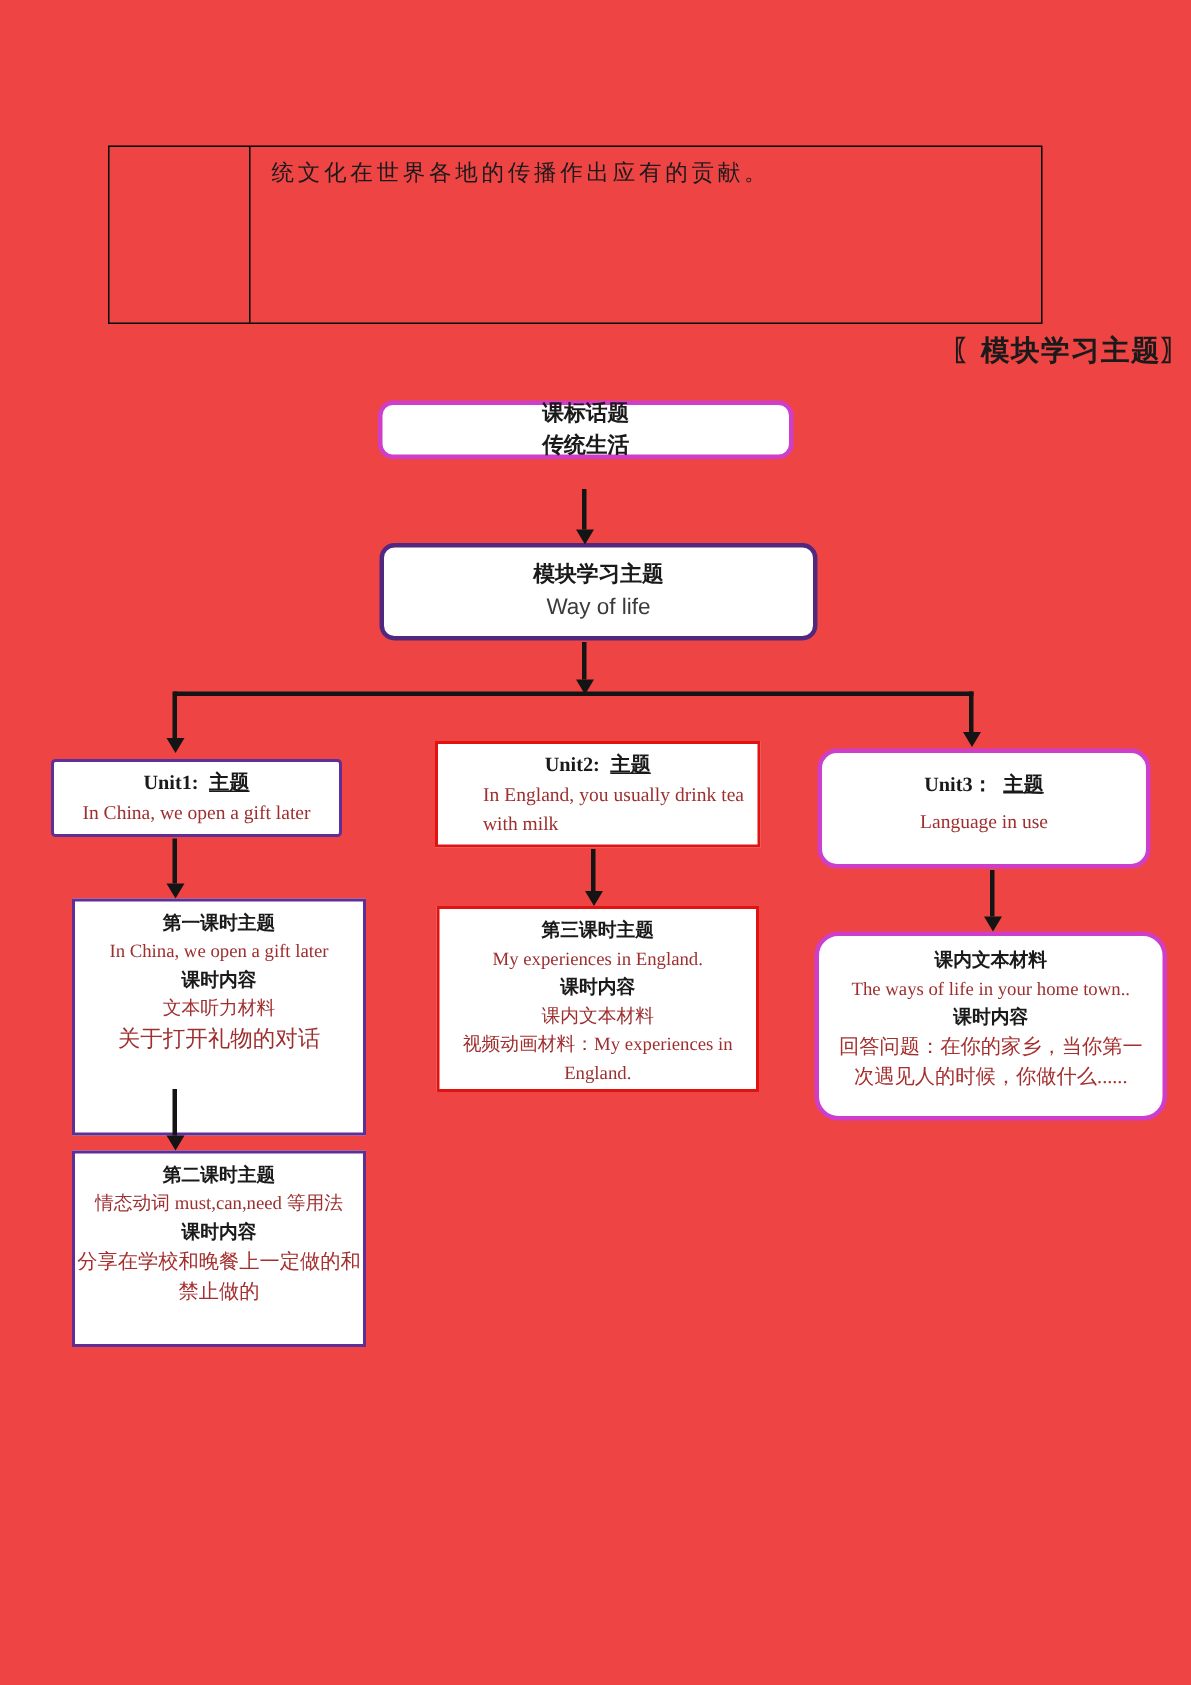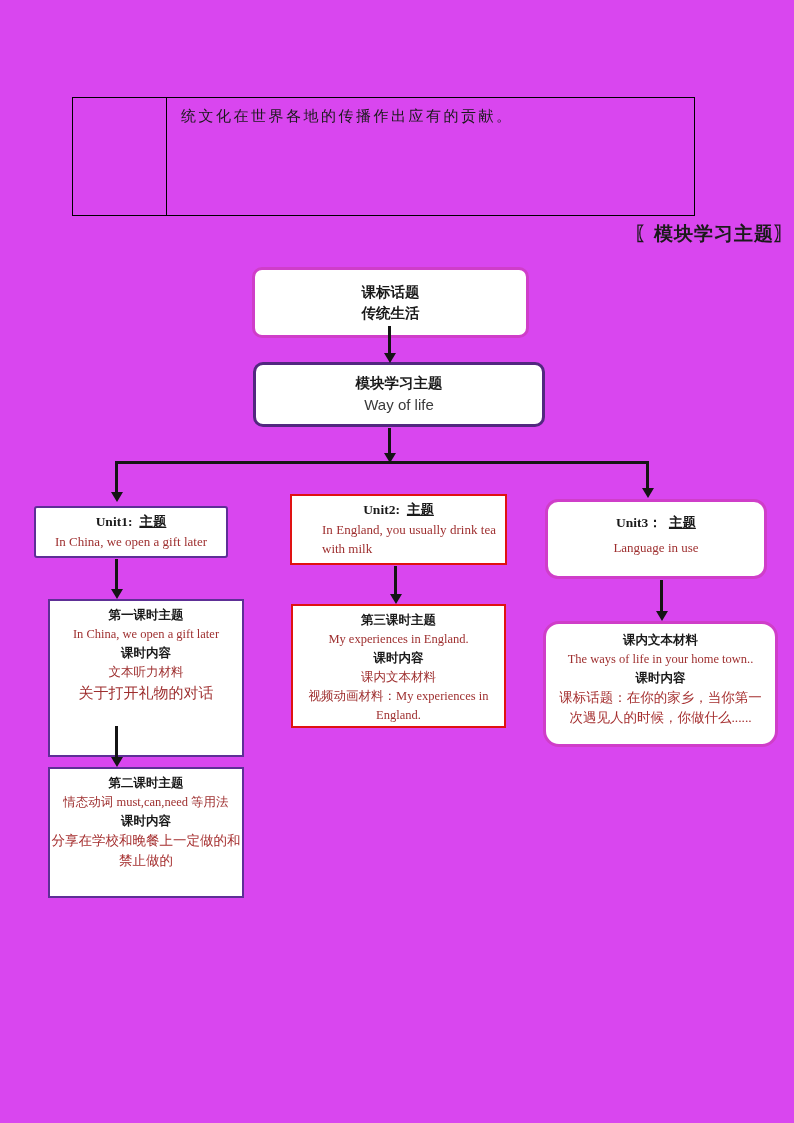--- a/index.html
+++ b/index.html
@@ -1,19 +1,19 @@
 <!DOCTYPE html>
 <html><head>
 <meta charset="utf-8">
 <style>
   * { margin:0; padding:0; box-sizing:border-box; }
   html,body { background:#ffffff; }
   #page {
     position:relative; width:794px; height:1123px; margin:0 auto;
-    background:#d946ef; overflow:hidden;
+    background:#ef4444; overflow:hidden;
     font-family:"Liberation Serif","DejaVu Serif",serif;
     color:#1a1a1a;
   }
   
   .excerpt-table {
     position:absolute; left:72px; top:97px; width:623px; height:119px;
     border:1px solid #000; display:flex;
   }
   .excerpt-table .cell-left { width:94px; border-right:1px solid #000; }
   .excerpt-table .cell-right {
@@ -28,21 +28,21 @@
   }
   
   .box { position:absolute; background:#fff; text-align:center; }
   .magenta { border:3px solid #cf3ec9; }
   .purple  { border:2px solid #5e2f96; }
   .purple3 { border:3px solid #52287f; }
   .redb    { border:2px solid #e01212; }
   .rounded10 { border-radius:10px; }
   .rounded16 { border-radius:16px; }
 
-  .topic-box  { left:252px; top:267px; width:277px; height:71px;
+  .topic-box  { left:252px; top:267px; width:277px; height:39px;
                 display:flex; flex-direction:column; justify-content:center; }
   .module-box { left:253px; top:362px; width:292px; height:65px;
                 display:flex; flex-direction:column; justify-content:center; }
   .bold14 { font-weight:bold; font-size:14.5px; line-height:21px;
             font-family:"Liberation Sans","DejaVu Sans",sans-serif; }
   .wayoflife { font-size:15px; line-height:22px; color:#3a3a3a;
                font-family:"Liberation Sans","DejaVu Sans",sans-serif; }
 
   .unit1-box { left:34px;  top:506px; width:194px; height:52px; padding-top:4px; border-radius:3px; }
   .unit2-box { left:290px; top:494px; width:217px; height:71px; padding:4px 9px 0 9px; }
@@ -138,21 +138,21 @@
     <div class="l-red">My experiences  in England.</div>
     <div class="lesson-title">课时内容</div>
     <div class="l-red">课内文本材料</div>
     <div class="l-red">视频动画材料：My experiences  in England.</div>
   </div>
 
   <div class="box magenta rounded16 lesson4-box">
     <div class="lesson-title">课内文本材料</div>
     <div class="l-red">The ways of life in your home town..</div>
     <div class="lesson-title">课时内容</div>
-    <div class="l-red-md">课标话题：在你的家乡，当你第一次遇见人的时候，你做什么......</div>
+    <div class="l-red-md">回答问题：在你的家乡，当你第一次遇见人的时候，你做什么......</div>
   </div>
 
   <div class="varrow" style="left:388px; top:326px; height:27px;"></div>
   <div class="varrow" style="left:388px; top:428px; height:25px;"></div>
   <div class="hline" style="left:116px; top:461px; width:533px;"></div>
   <div class="varrow" style="left:115px; top:461px; height:31px;"></div>
   <div class="varrow" style="left:646px; top:461px; height:27px;"></div>
   <div class="varrow" style="left:115px; top:559px; height:30px;"></div>
   <div class="varrow" style="left:115px; top:726px; height:31px;"></div>
   <div class="varrow" style="left:394px; top:566px; height:28px;"></div>

